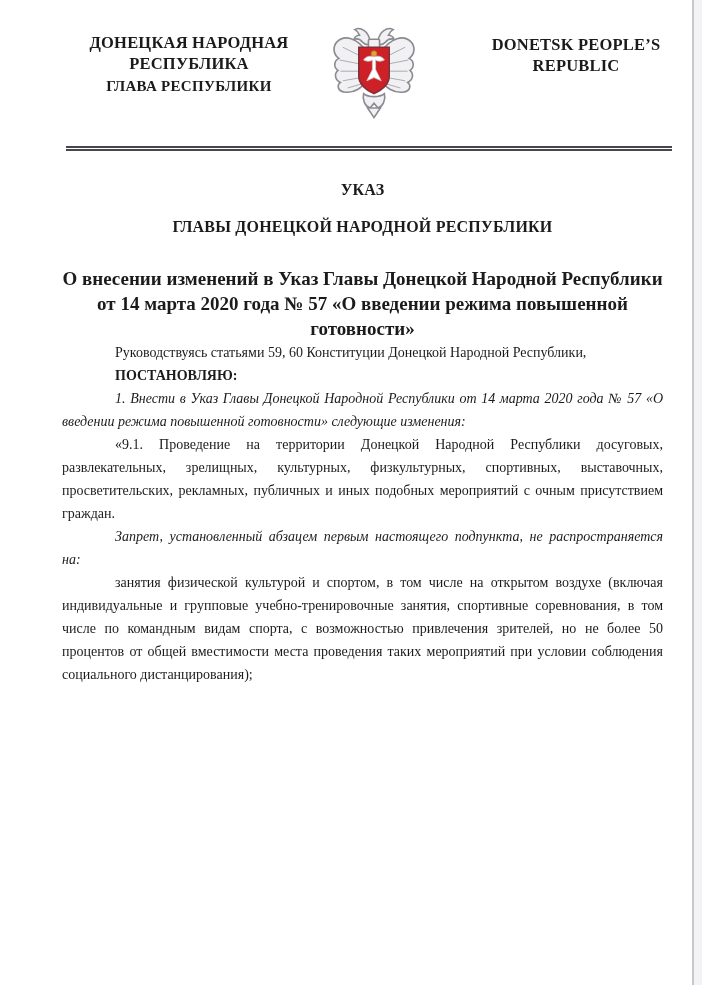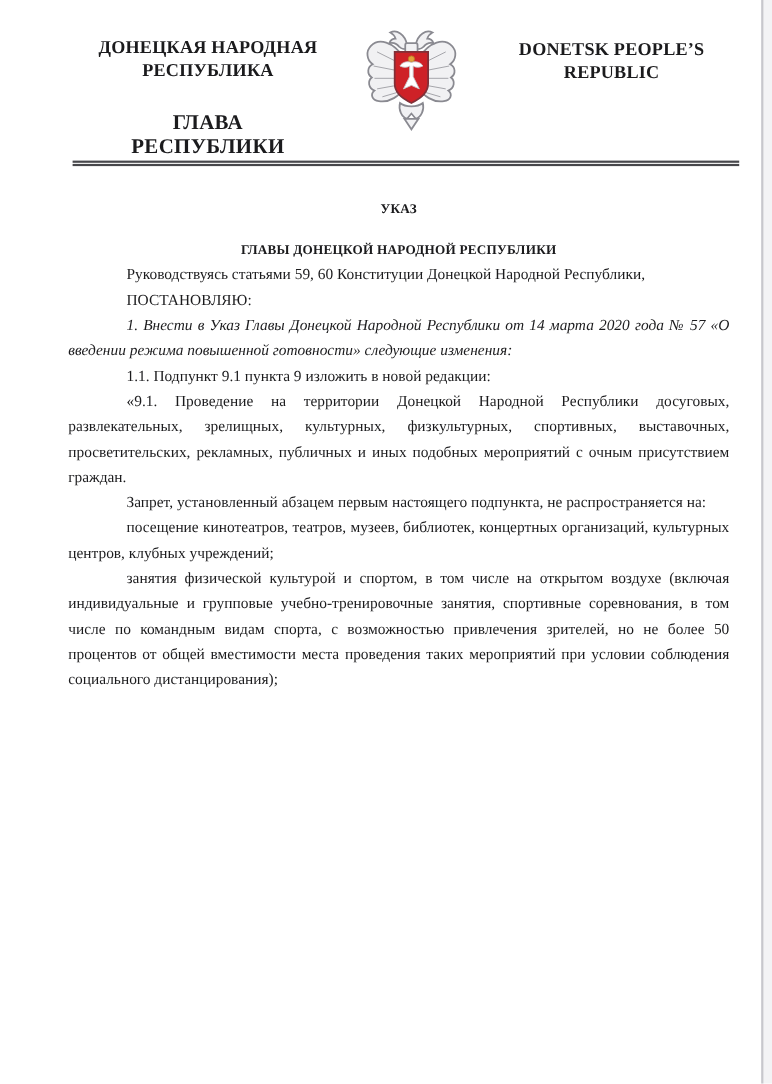--- a/index.html
+++ b/index.html
@@ -16,61 +16,61 @@
   .scan-strip {
     position: absolute; top: 0; right: 0;
     width: 8px; height: 985px;
     background: #f3f3f5;
     border-left: 2px solid #c7c7cc;
   }
 
   
   .hdr-block { position: absolute; text-align: center; font-weight: bold; }
   .hdr-ru { left: 86px; top: 32px; width: 206px; }
-  .hdr-en { left: 456px; top: 34px; width: 200px; }
+  .hdr-en { left: 476px; top: 34px; width: 200px; }
   .hdr-org { font-size: 16.5px; line-height: 21px; letter-spacing: .2px; }
-  .hdr-sub { margin-top: 27px; font-size: 19px; letter-spacing: .3px; }
+  .hdr-sub { margin-top: 4px; font-size: 15px; letter-spacing: .3px; }
 
   .emblem { position: absolute; left: 330px; top: 12px; width: 88px; height: 120px; }
 
   .rule {
     position: absolute; left: 66px; top: 146px;
     width: 606px; height: 0;
     border-top: 5px double #47474b;
   }
 
   .doc-body {
     position: absolute; left: 62px; top: 178px; width: 601px;
   }
   .doc-type, .doc-issuer {
     text-align: center; font-weight: bold;
-    font-size: 12px; line-height: 24px; letter-spacing: .2px;
+    font-size: 16px; line-height: 24px; letter-spacing: .2px;
   }
   .doc-issuer { margin-top: 13px; text-align: center; }
   .doc-subject {
     text-align: center; font-weight: bold;
     font-size: 19px; line-height: 25px; margin-top: 27px;
   }
 
   .doc-body p {
     margin: 0;
     font-size: 14px; line-height: 23px;
     text-align: justify;
     text-indent: 53px;
   }
   .p0 { margin-top: 23px; }
   .p-resolve {
     margin-top: 15px;
-    font-weight: normal; font-size: 19px;
+    font-weight: bold; font-size: 19px;
     text-indent: 0; text-align: left;
   }
   .p2 { margin-top: 20px; font-style: italic; }
   .p3 { margin-top: 8px; }
   .p4 { margin-top: 8px; }
-  .p5 { margin-top: 5px; }
+  .p5 { margin-top: 5px; font-style: italic; }
   .p6 { margin-top: 13px; }
   .p7 { margin-top: 8px; }
 </style>
 </head>
 <body>
 
 <div class="scan-strip"></div>
 
 <div>
   <div class="hdr-block hdr-ru">
@@ -102,22 +102,21 @@
   <div class="hdr-block hdr-en">
     <div class="hdr-org">DONETSK PEOPLE’S REPUBLIC</div>
   </div>
 </div>
 
 <div class="rule"></div>
 
 <div class="doc-body">
   <div class="doc-type">УКАЗ</div>
   <div class="doc-issuer">ГЛАВЫ ДОНЕЦКОЙ НАРОДНОЙ РЕСПУБЛИКИ</div>
+  <div class="doc-subject">О внесении изменений в Указ Главы Донецкой Народной Республики от 14 марта 2020 года № 57 «О введении режима повышенной готовности»</div>
 
   <p class="p0">Руководствуясь статьями 59, 60 Конституции Донецкой Народной Республики,</p>
   <p class="p-resolve">ПОСТАНОВЛЯЮ:</p>
   <p class="p2">1. Внести в Указ Главы Донецкой Народной Республики от 14 марта 2020 года № 57 «О введении режима повышенной готовности» следующие изменения:</p>
-  <p class="p3">1.1. Подпункт 9.1 пункта 9 изложить в новой редакции:</p>
   <p class="p4">«9.1. Проведение на территории Донецкой Народной Республики досуговых, развлекательных, зрелищных, культурных, физкультурных, спортивных, выставочных, просветительских, рекламных, публичных и иных подобных мероприятий с очным присутствием граждан.</p>
   <p class="p5">Запрет, установленный абзацем первым настоящего подпункта, не распространяется на:</p>
-  <p class="p6">посещение кинотеатров, театров, музеев, библиотек, концертных организаций, культурных центров, клубных учреждений;</p>
   <p class="p7">занятия физической культурой и спортом, в том числе на открытом воздухе (включая индивидуальные и групповые учебно-тренировочные занятия, спортивные соревнования, в том числе по командным видам спорта, с возможностью привлечения зрителей, но не более 50 процентов от общей вместимости места проведения таких мероприятий при условии соблюдения социального дистанцирования);</p>
 </div>
 
 </body></html>

